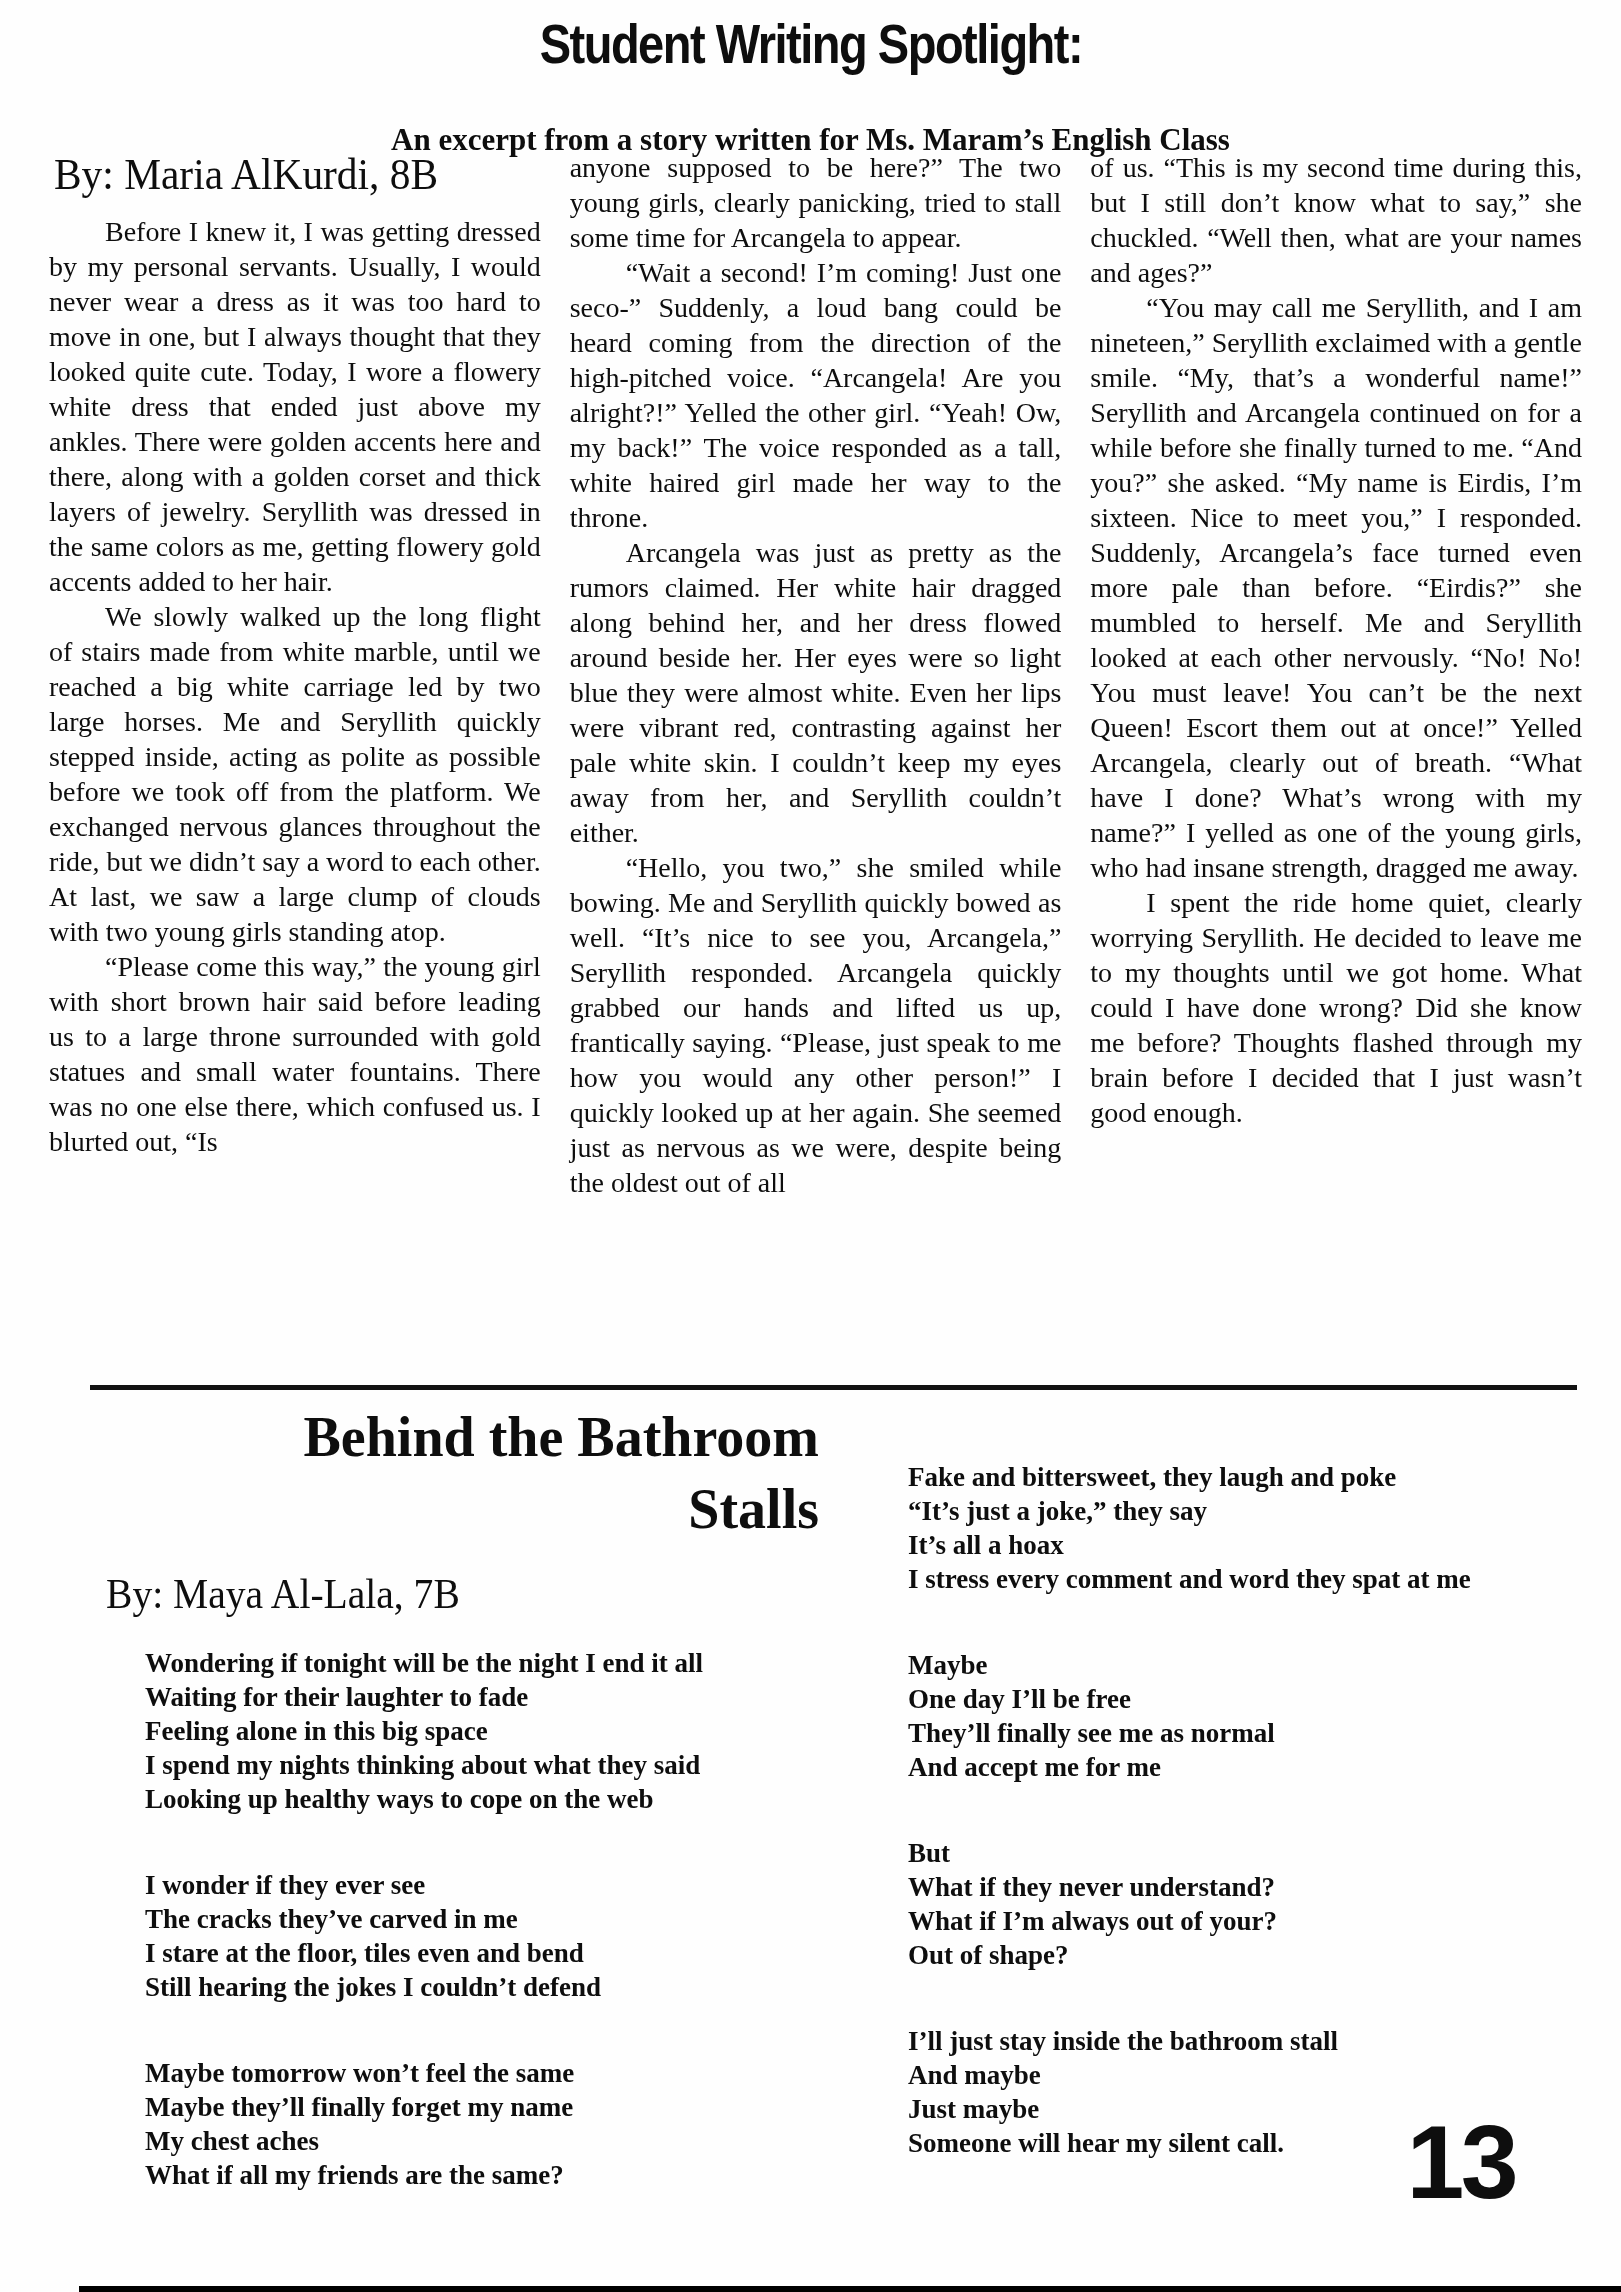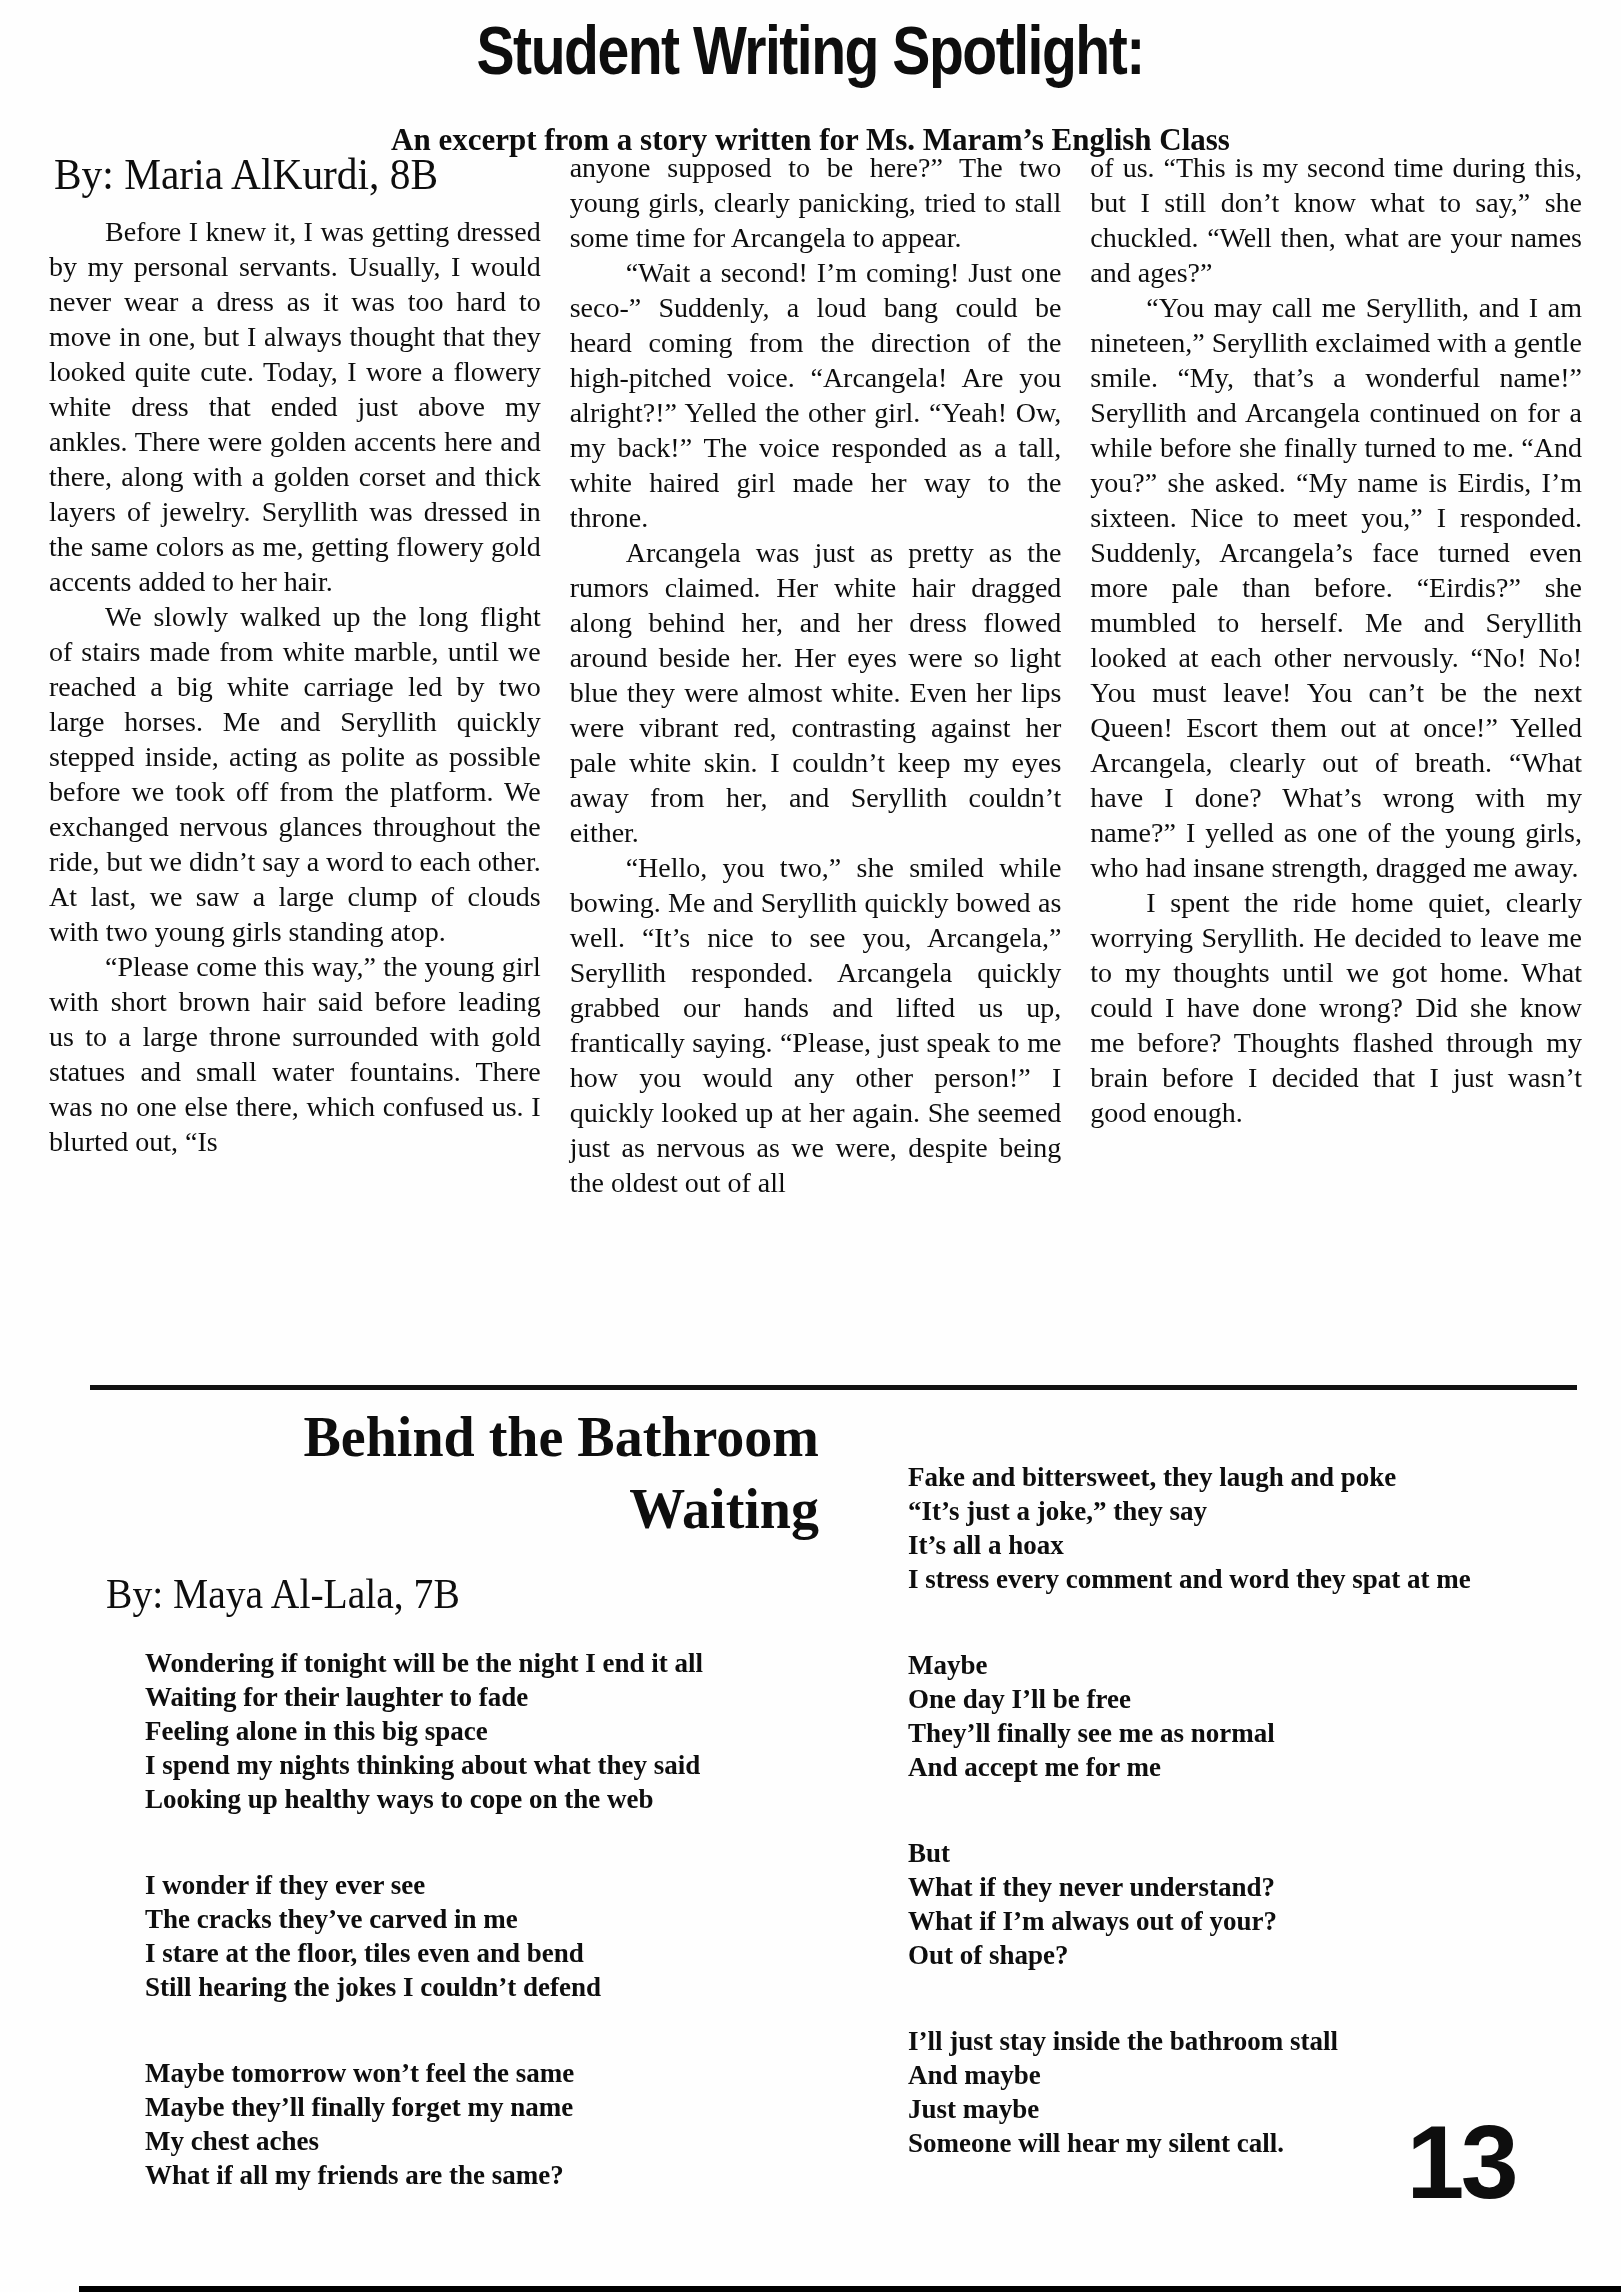--- a/index.html
+++ b/index.html
@@ -13,21 +13,21 @@
     font-family: "Liberation Serif", serif;
     overflow: hidden;
   }
   .main-title {
     position: absolute;
     top: 16px; left: 0;
     width: 100%;
     text-align: center;
     font-family: "Liberation Sans", sans-serif;
     font-weight: 700;
-    font-size: 68px;
+    font-size: 56px;
     line-height: 1.0;
     white-space: nowrap;
   }
   .main-title .squeeze {
     display: inline-block;
     transform: scaleX(0.84);
     transform-origin: center;
     letter-spacing: -1.8px;
   }
   .subtitle {
@@ -136,21 +136,21 @@
         <p class="story-p">of us. “This is my second time during this, but I still don’t know what to say,” she chuckled. “Well then, what are your names and ages?”</p>
         <p class="story-p indent">“You may call me Seryllith, and I am nineteen,” Seryllith exclaimed with a gentle smile. “My, that’s a wonderful name!” Seryllith and Arcangela continued on for a while before she finally turned to me. “And you?” she asked. “My name is Eirdis, I’m sixteen. Nice to meet you,” I responded. Suddenly, Arcangela’s face turned even more pale than before. “Eirdis?” she mumbled to herself. Me and Seryllith looked at each other nervously. “No! No! You must leave! You can’t be the next Queen! Escort them out at once!” Yelled Arcangela, clearly out of breath. “What have I done? What’s wrong with my name?” I yelled as one of the young girls, who had insane strength, dragged me away.</p>
         <p class="story-p indent">I spent the ride home quiet, clearly worrying Seryllith. He decided to leave me to my thoughts until we got home. What could I have done wrong? Did she know me before? Thoughts flashed through my brain before I decided that I just wasn’t good enough.</p>
       </div>
     </div>
 
   <div class="rule"></div>
 
   <div class="poem-title">
     <div>Behind the Bathroom</div>
-    <div>Waiting</div>
+    <div>Stalls</div>
   </div>
 
   <div class="poem-byline">By: Maya Al-Lala, 7B</div>
 
   <div class="poem-col" id="poem-left">
       <div class="stanza">
         <div class="poem-line">Wondering if tonight will be the night I end it all</div>
         <div class="poem-line">Waiting for their laughter to fade</div>
         <div class="poem-line">Feeling alone in this big space</div>
         <div class="poem-line">I spend my nights thinking about what they said</div>

